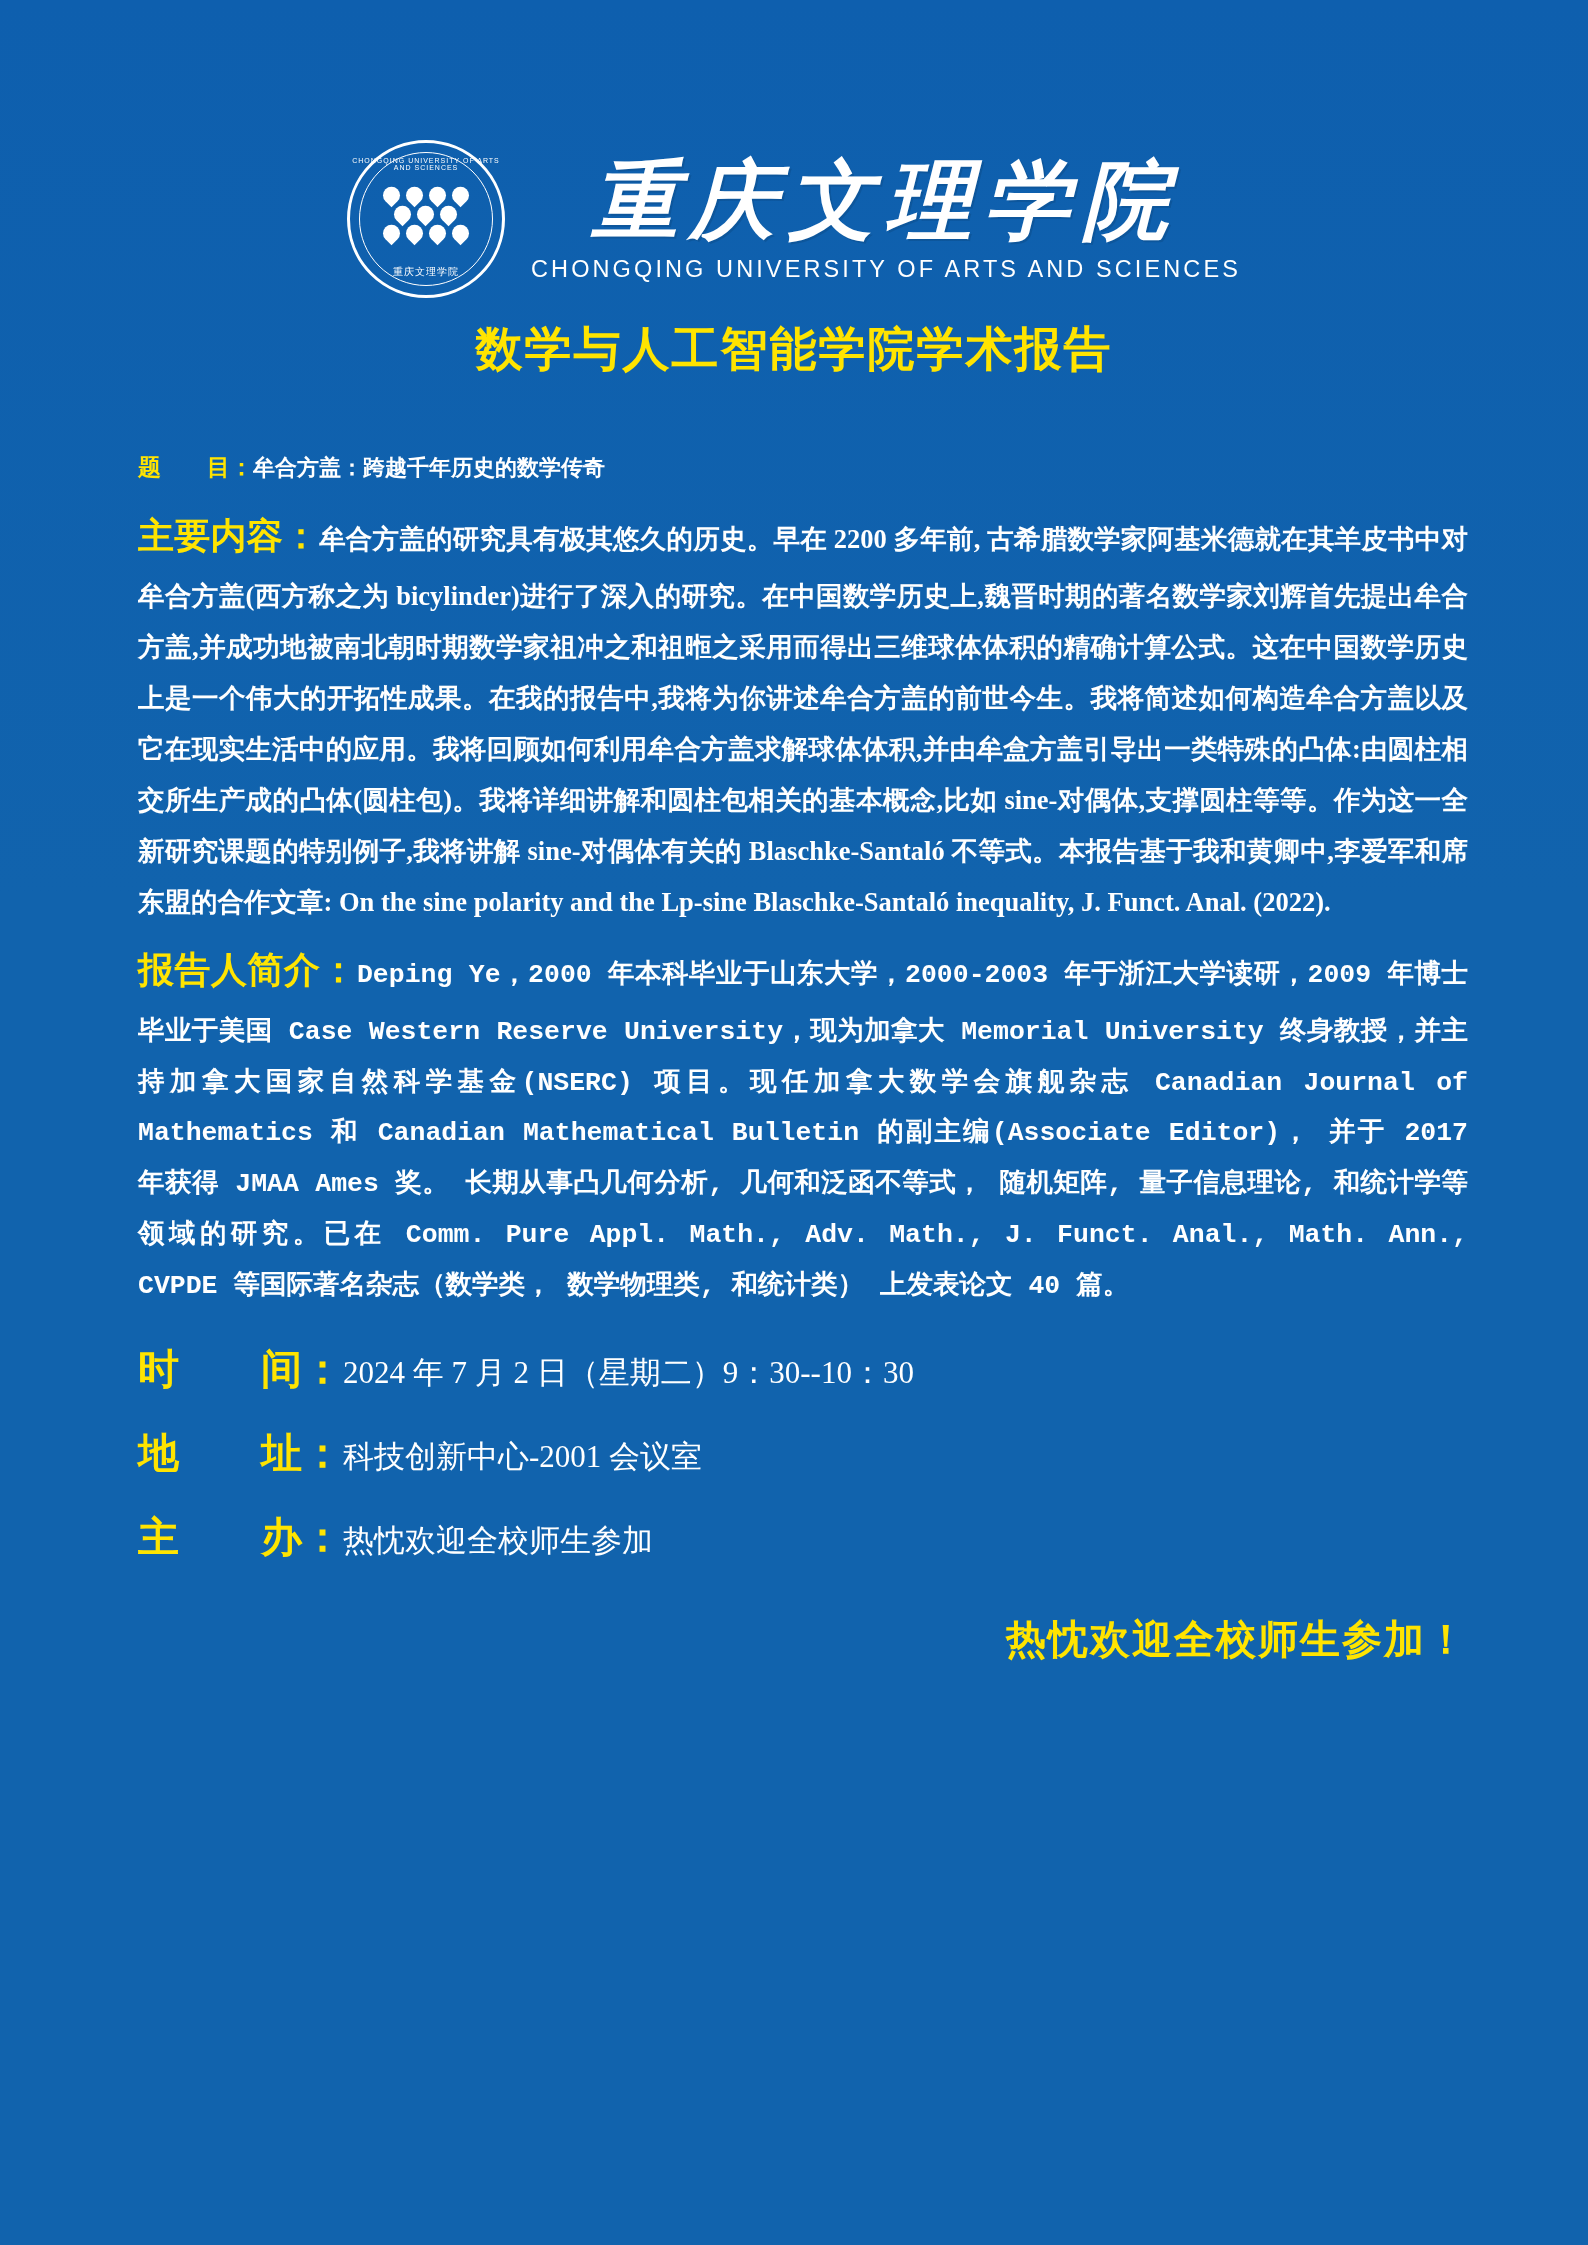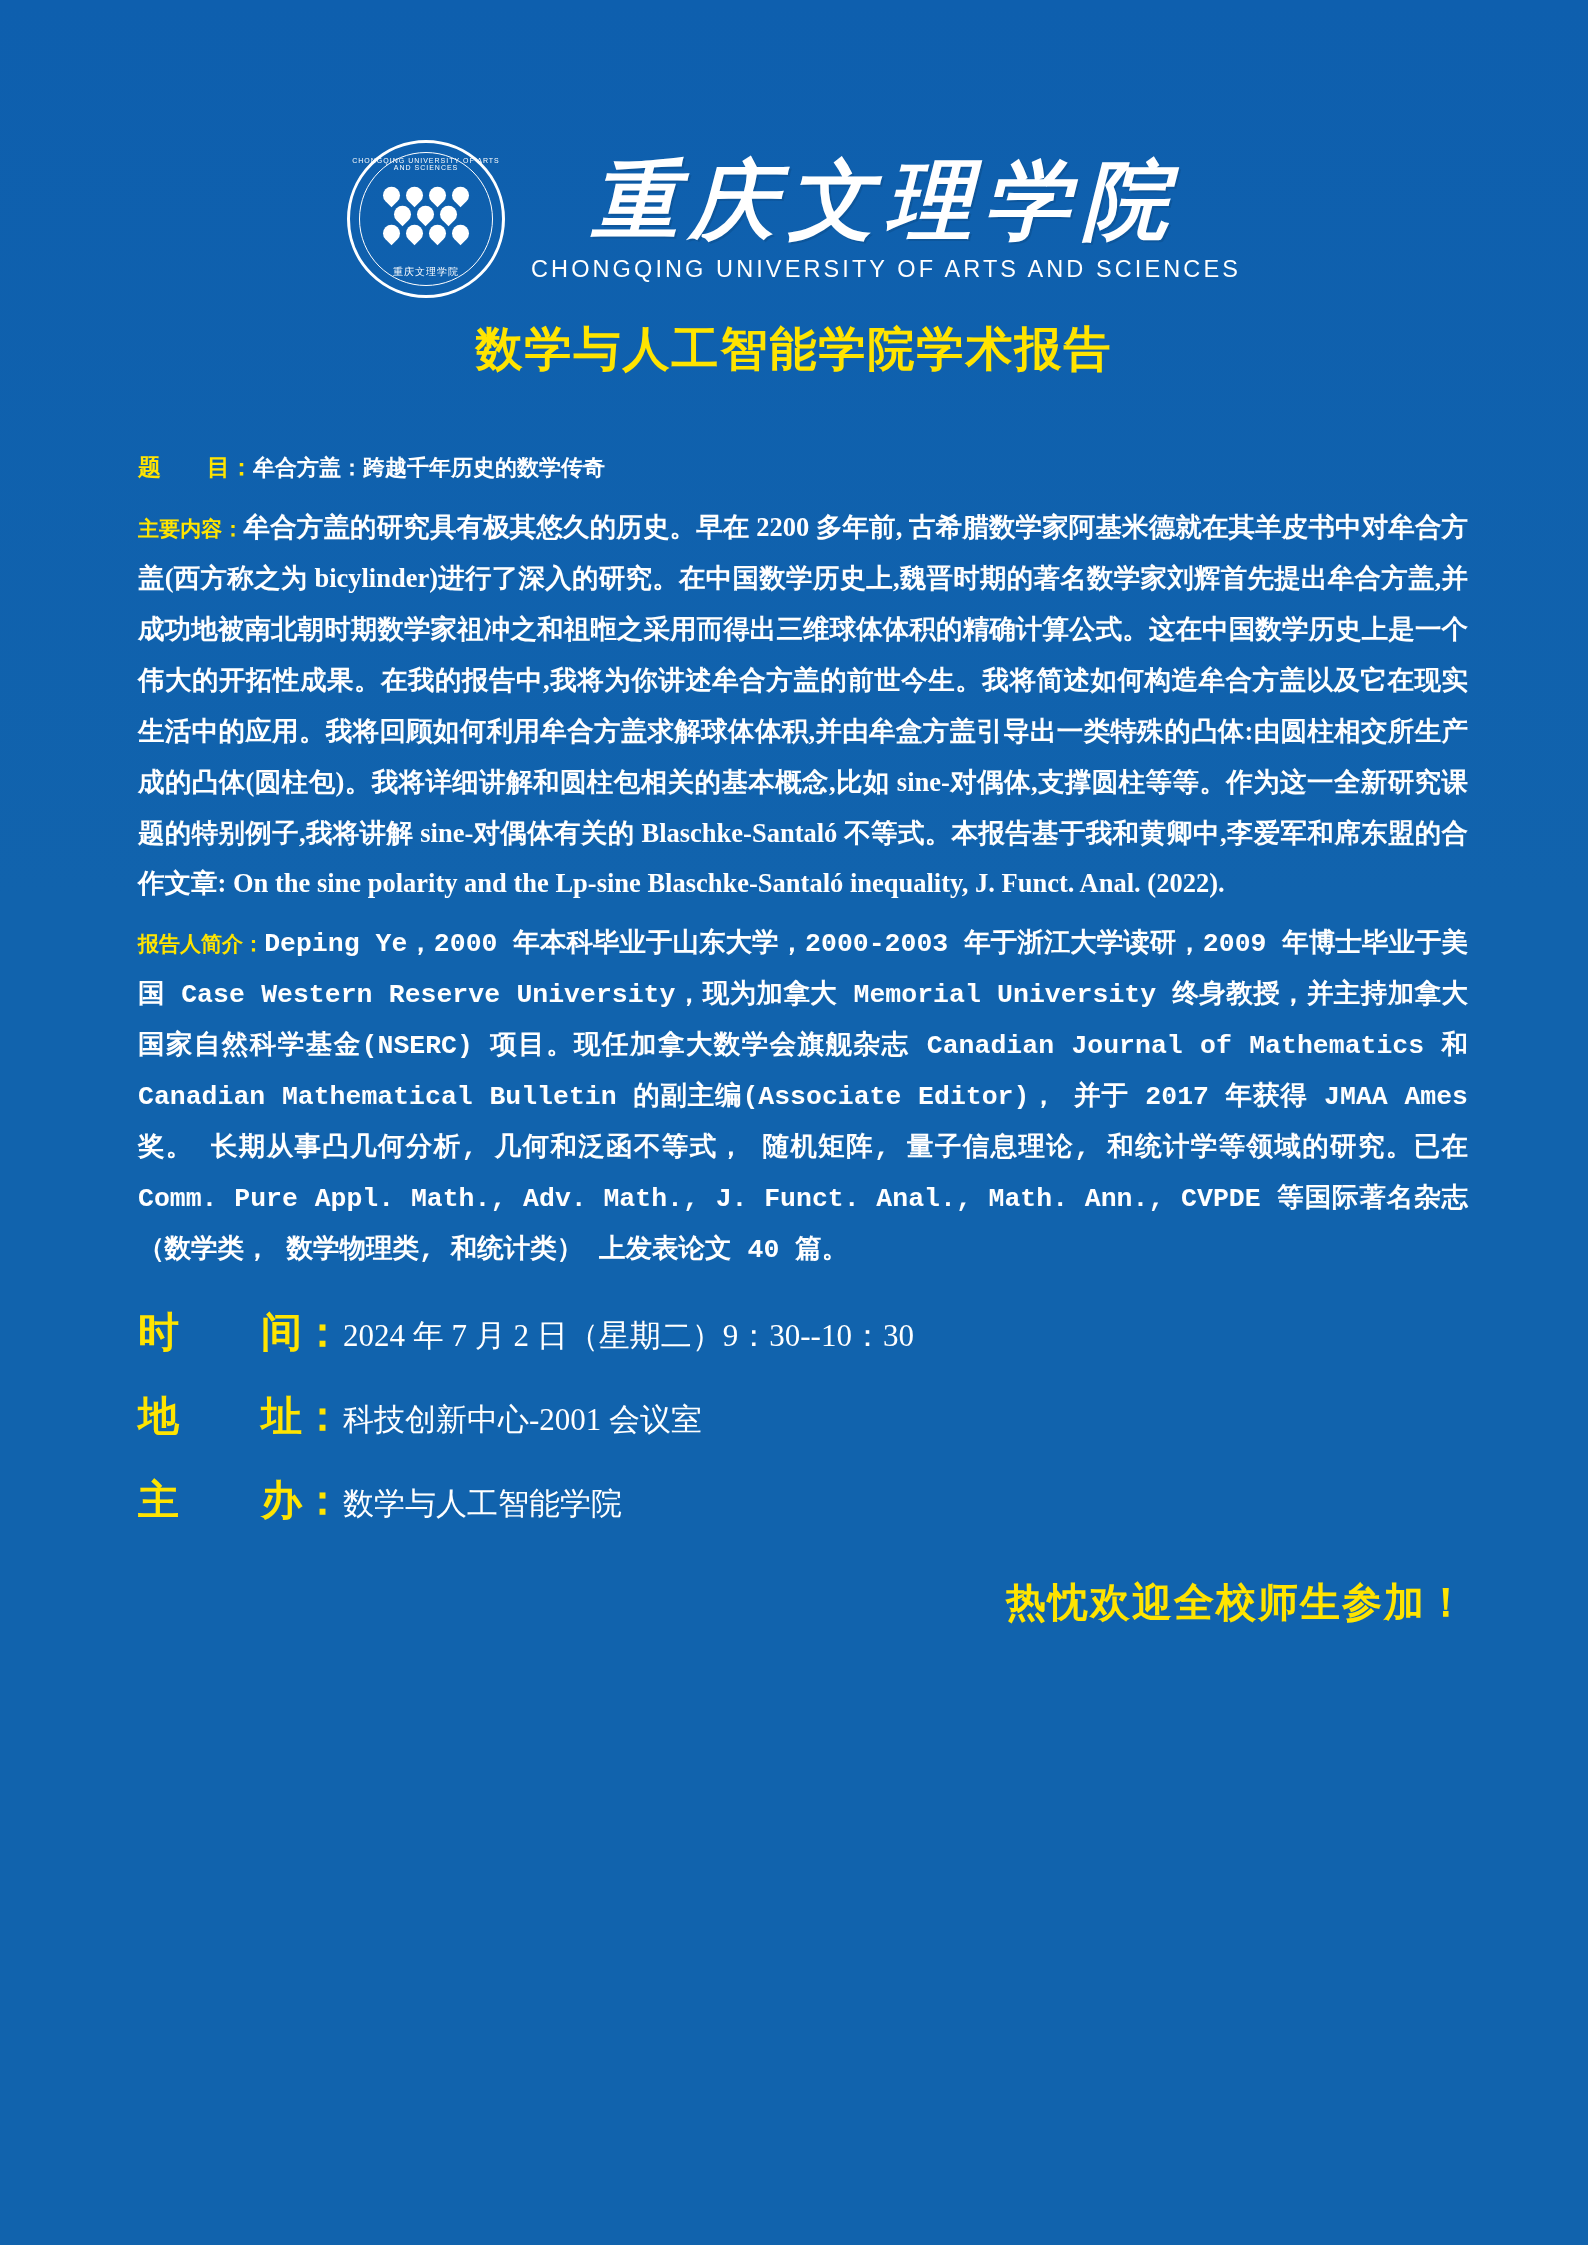--- a/index.html
+++ b/index.html
@@ -135,21 +135,21 @@
 
   .para {
     font-size: 26.5px;
     line-height: 1.92;
     text-align: justify;
     color: #ffffff;
     font-weight: 700;
     text-indent: 0;
   }
   .para .lbl {
-    font-size: 21px;
+    font-size: 36px;
   }
 
   .info {
     font-size: 31px;
     line-height: 2.0;
     color: #ffffff;
     margin-bottom: 2px;
     font-weight: 400;
   }
   .info .lbl { font-size: 41px; }
@@ -211,18 +211,18 @@
 
     <div class="row info" style="margin-top:16px;">
       <span class="lbl">时　　间：</span><span class="val">2024 年 7 月 2 日（星期二）9：30--10：30</span>
     </div>
 
     <div class="row info">
       <span class="lbl">地　　址：</span><span class="val">科技创新中心-2001 会议室</span>
     </div>
 
     <div class="row info">
-      <span class="lbl">主　　办：</span><span class="val">数学与人工智能学院</span>
+      <span class="lbl">主　　办：</span><span class="val">热忱欢迎全校师生参加</span>
     </div>
 
     <div class="welcome">热忱欢迎全校师生参加！</div>
   </div>
 </div>
 
 </body></html>

